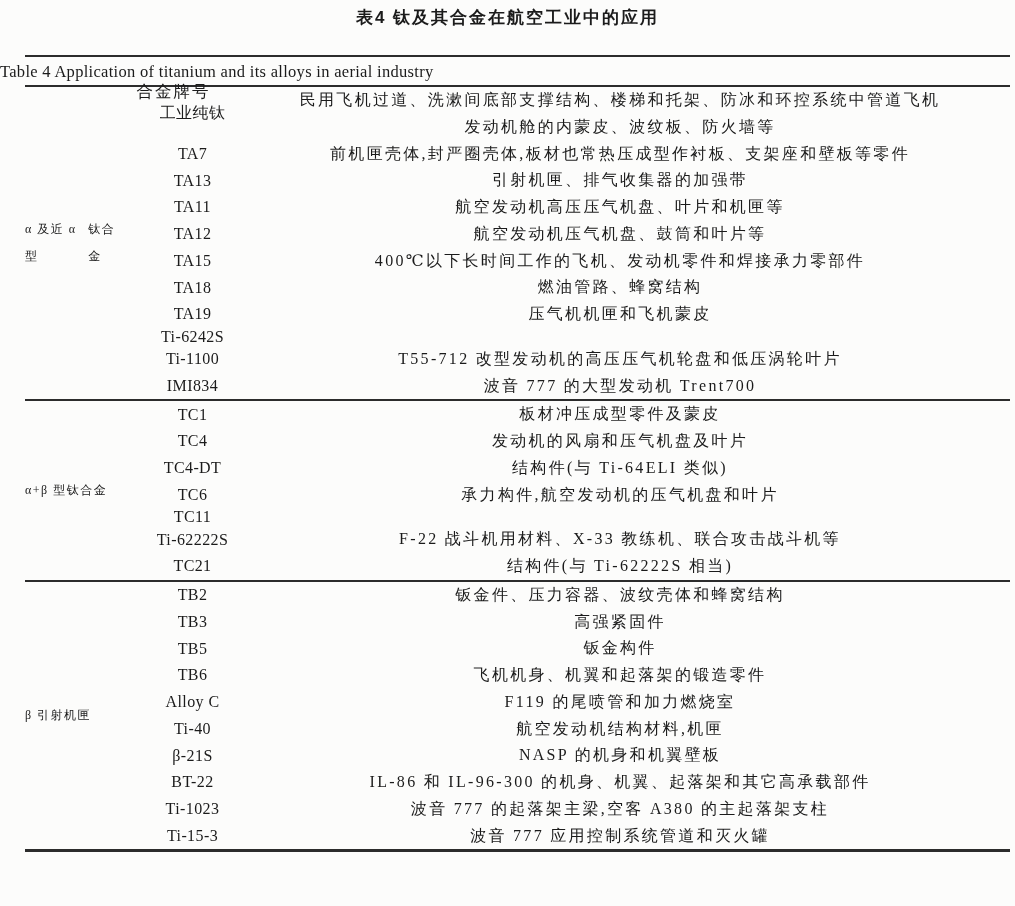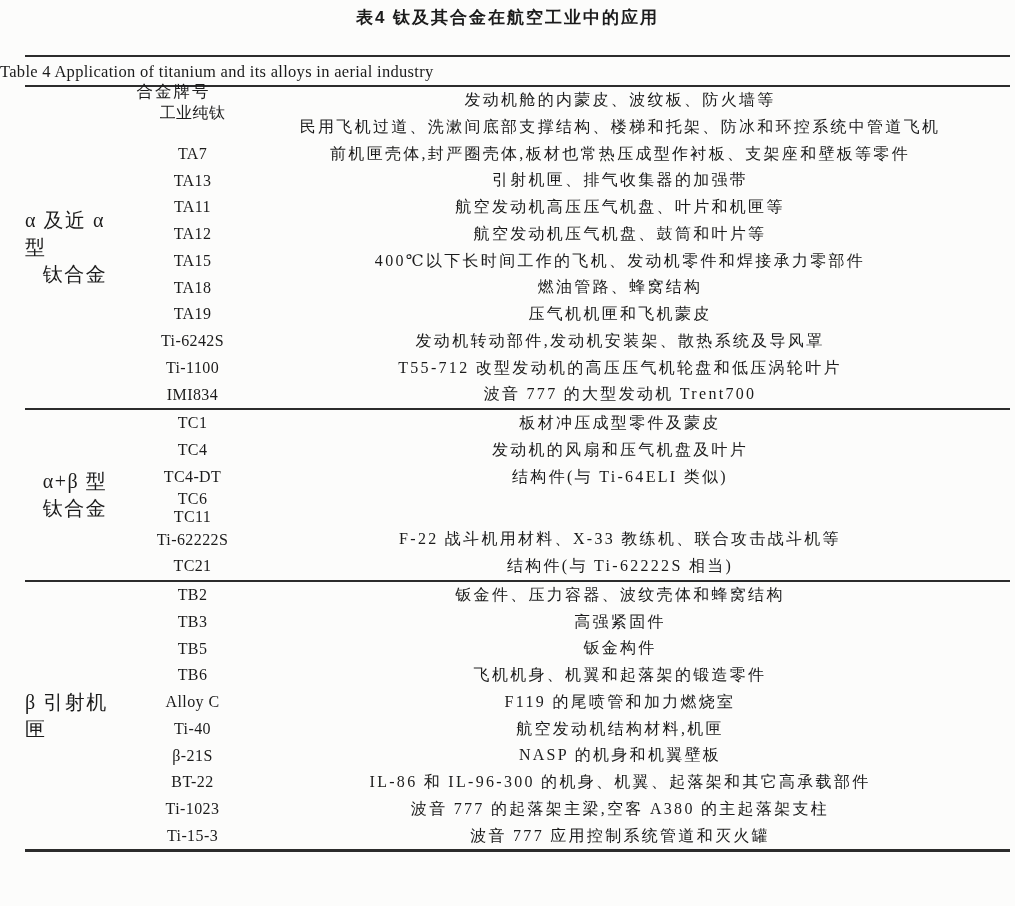--- a/index.html
+++ b/index.html
@@ -29,23 +29,23 @@
   .rule.top { border-top-width: 2.5px; }
   .rule.bottom { border-top-width: 3px; }
   .header-row { display: flex; height: 28px; align-items: center; }
   .hcell { font-size: 16.5px; letter-spacing: 2px; text-align: center; }
   .hcell.grade { width: 235px; }   
   .hcell.grade span { display: inline-block; margin-left: 62px; margin-top: 41px; }
   .hcell.usage { flex: 1; padding-right: 30px; }
   .section { display: flex; }
   .category-cell {
     width: 100px;
-    display: flex; flex-direction: column;
-    justify-content: center; align-items: center;
-    font-size: 20px; letter-spacing: 1.5px; line-height: 27px;
+    display: flex; flex-direction: row;
+    align-items: center;
+    font-size: 12px; letter-spacing: 1.5px; line-height: 27px;
   }
   .section-rows { flex: 1; }
   .trow { display: flex; }
   .grade-cell {
     width: 135px;
     display: flex; align-items: center; justify-content: center;
     font-size: 16px; letter-spacing: 0.4px;
     text-align: center;
   }
   .usage-cell { flex: 1; padding-right: 30px; }
@@ -74,22 +74,22 @@
     <div id="table-body">
         <div class="section">
           <div class="category-cell">
             <div class="category-line">α 及近 α 型</div>
             <div class="category-line">钛合金</div>
           </div>
           <div class="section-rows">
             <div class="trow">
               <div class="grade-cell">工业纯钛</div>
               <div class="usage-cell">
+                <div class="usage-line">民用飞机过道、洗漱间底部支撑结构、楼梯和托架、防冰和环控系统中管道飞机</div>
                 <div class="usage-line">发动机舱的内蒙皮、波纹板、防火墙等</div>
-                <div class="usage-line">民用飞机过道、洗漱间底部支撑结构、楼梯和托架、防冰和环控系统中管道飞机</div>
               </div>
             </div>
             <div class="trow">
               <div class="grade-cell">TA7</div>
               <div class="usage-cell">
                 <div class="usage-line">前机匣壳体,封严圈壳体,板材也常热压成型作衬板、支架座和壁板等零件</div>
               </div>
             </div>
             <div class="trow">
               <div class="grade-cell">TA13</div>
@@ -122,23 +122,20 @@
               </div>
             </div>
             <div class="trow">
               <div class="grade-cell">TA19</div>
               <div class="usage-cell">
                 <div class="usage-line">压气机机匣和飞机蒙皮</div>
               </div>
             </div>
             <div class="trow">
               <div class="grade-cell">Ti-6242S</div>
-              <div class="usage-cell">
-                <div class="usage-line">发动机转动部件,发动机安装架、散热系统及导风罩</div>
-              </div>
             </div>
             <div class="trow">
               <div class="grade-cell">Ti-1100</div>
               <div class="usage-cell">
                 <div class="usage-line">T55-712 改型发动机的高压压气机轮盘和低压涡轮叶片</div>
               </div>
             </div>
             <div class="trow">
               <div class="grade-cell">IMI834</div>
               <div class="usage-cell">
@@ -167,20 +164,23 @@
               </div>
             </div>
             <div class="trow">
               <div class="grade-cell">TC4-DT</div>
               <div class="usage-cell">
                 <div class="usage-line">结构件(与 Ti-64ELI 类似)</div>
               </div>
             </div>
             <div class="trow">
               <div class="grade-cell">TC6</div>
+              <div class="usage-cell">
+                <div class="usage-line">承力构件,航空发动机的压气机盘和叶片</div>
+              </div>
             </div>
             <div class="trow">
               <div class="grade-cell">TC11</div>
             </div>
             <div class="trow">
               <div class="grade-cell">Ti-62222S</div>
               <div class="usage-cell">
                 <div class="usage-line">F-22 战斗机用材料、X-33 教练机、联合攻击战斗机等</div>
               </div>
             </div>

